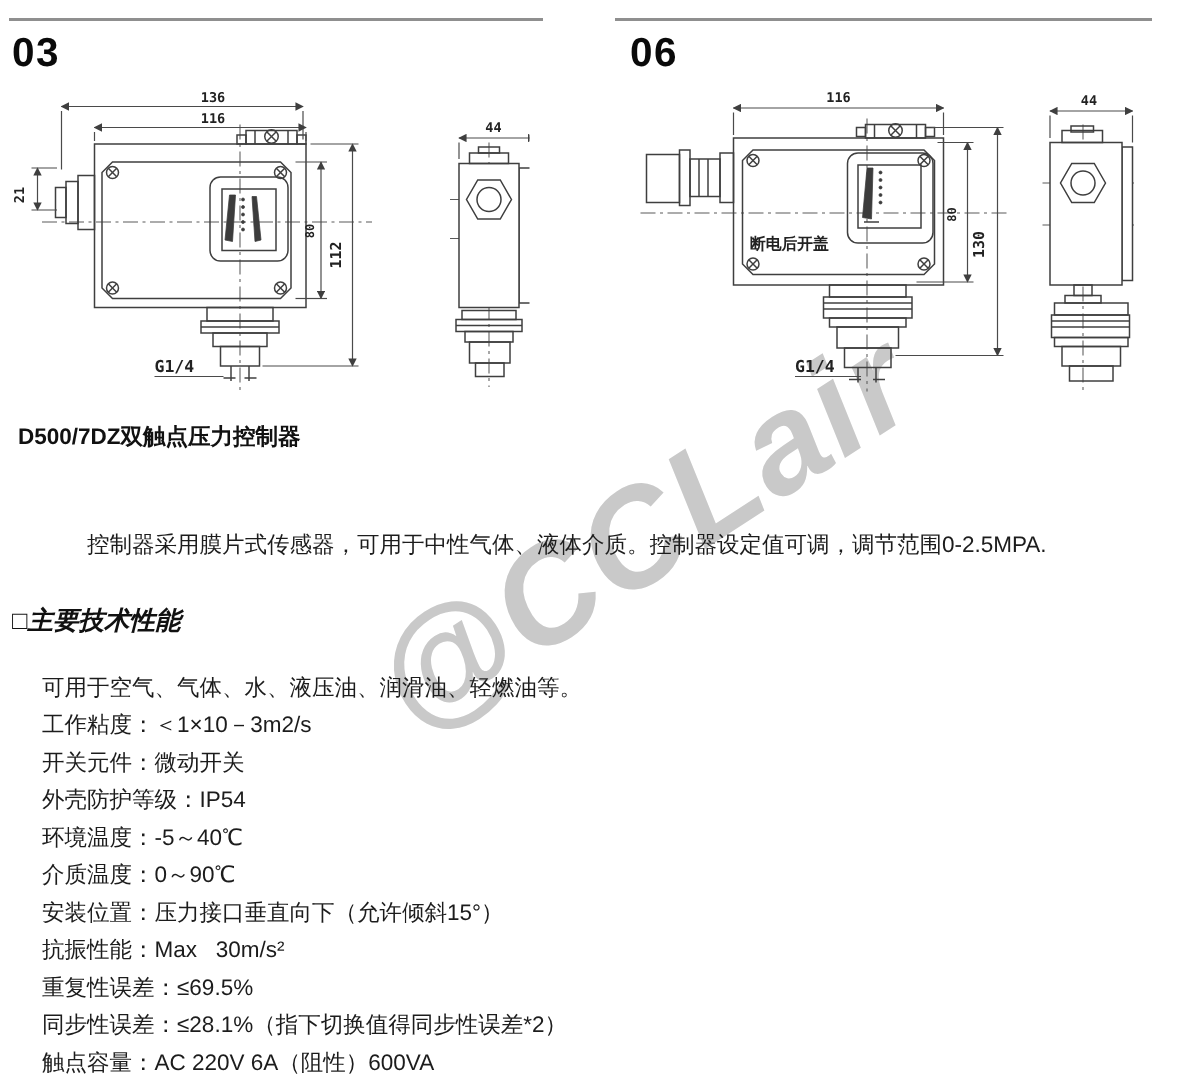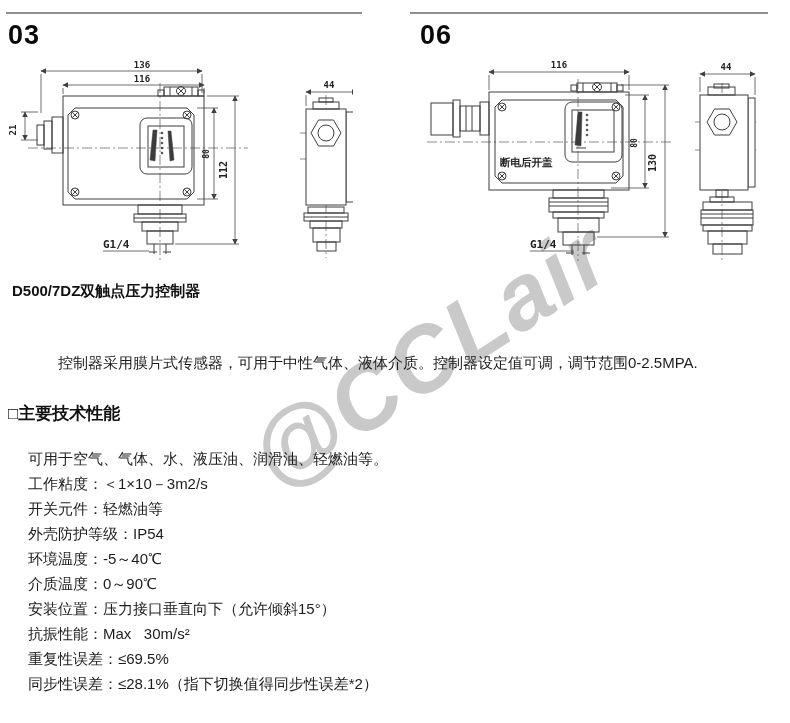--- a/index.html
+++ b/index.html
@@ -13,21 +13,21 @@
   .watermark{
     left:160px;top:235px;width:540px;height:240px;
     display:flex;align-items:center;justify-content:center;
     transform:rotate(-33deg);
     font-size:92px;font-weight:bold;font-style:italic;
     color:#c9c9c9;letter-spacing:2px;white-space:nowrap;
     user-select:none;
   }
   .doc-title{left:12px;top:282px;font-size:15px;font-weight:bold;color:#111;}
   .intro{left:0;top:354px;width:778px;font-size:15px;white-space:nowrap;text-indent:58px;color:#1c1c1c;}
-  .h2{left:8px;top:402px;font-size:17px;font-weight:bold;color:#111;}
+  .h2{left:8px;top:402px;font-size:17px;font-weight:bold;color:#111;font-style:italic;}
   .specs{left:12px;top:446px;width:770px;font-size:15px;line-height:25px;color:#1c1c1c;}
   .specs div{white-space:pre;margin-left:16px;}
   
   .dln{stroke:#3f3f3f;stroke-width:1;fill:none;}
   .dlnF{stroke:#3f3f3f;stroke-width:1;fill:#ffffff;}
   .blade{fill:#3c3c3c;stroke:#3c3c3c;stroke-width:0.5;}
   .dim{stroke:#4a4a4a;stroke-width:0.8;fill:none;}
   .cl{stroke:#5a5a5a;stroke-width:0.7;fill:none;stroke-dasharray:10 3 2 3;}
   .dt{font-family:"DejaVu Sans Mono",monospace;font-size:9px;font-weight:bold;fill:#222;}
   .dt8{font-size:8px;}
@@ -288,21 +288,22 @@
   </g>
 </svg>
 
 <div class="abs doc-title">D500/7DZ双触点压力控制器</div>
 <div class="abs intro">控制器采用膜片式传感器，可用于中性气体、液体介质。控制器设定值可调，调节范围0-2.5MPA.</div>
 <div class="abs h2">□主要技术性能</div>
 
 <div class="abs specs">
   <div>可用于空气、气体、水、液压油、润滑油、轻燃油等。</div>
   <div>工作粘度：＜1×10－3m2/s</div>
-  <div>开关元件：轻燃油等</div>
+  <div>开关元件：微动开关</div>
   <div>外壳防护等级：IP54</div>
   <div>环境温度：-5～40℃</div>
   <div>介质温度：0～90℃</div>
   <div>安装位置：压力接口垂直向下（允许倾斜15°）</div>
   <div>抗振性能：Max   30m/s²</div>
   <div>重复性误差：≤69.5%</div>
   <div>同步性误差：≤28.1%（指下切换值得同步性误差*2）</div>
+  <div>触点容量：AC 220V 6A（阻性）600VA</div>
 </div>
 
 </body></html>

